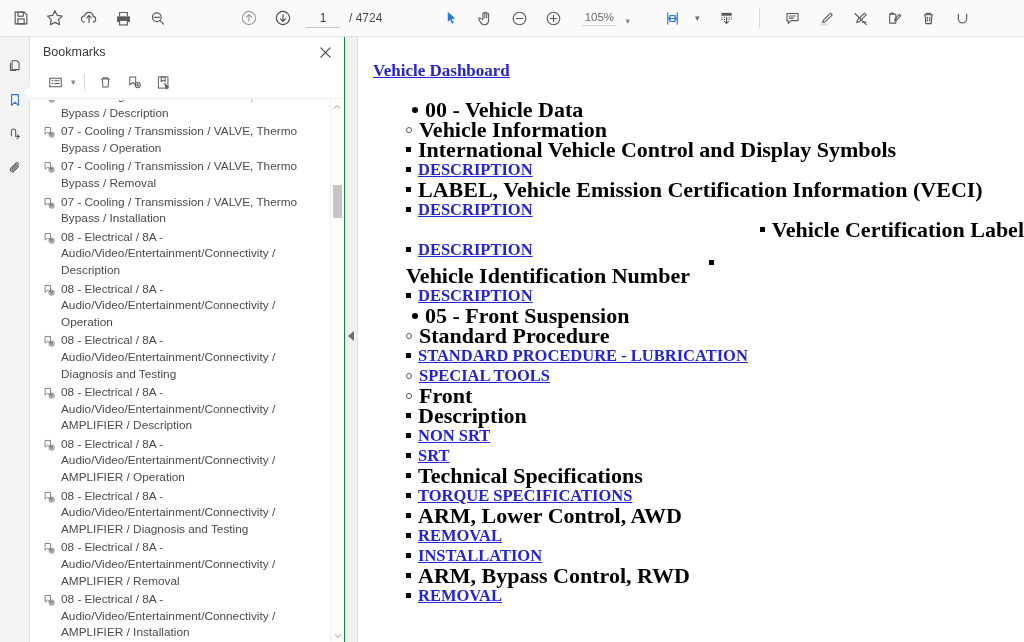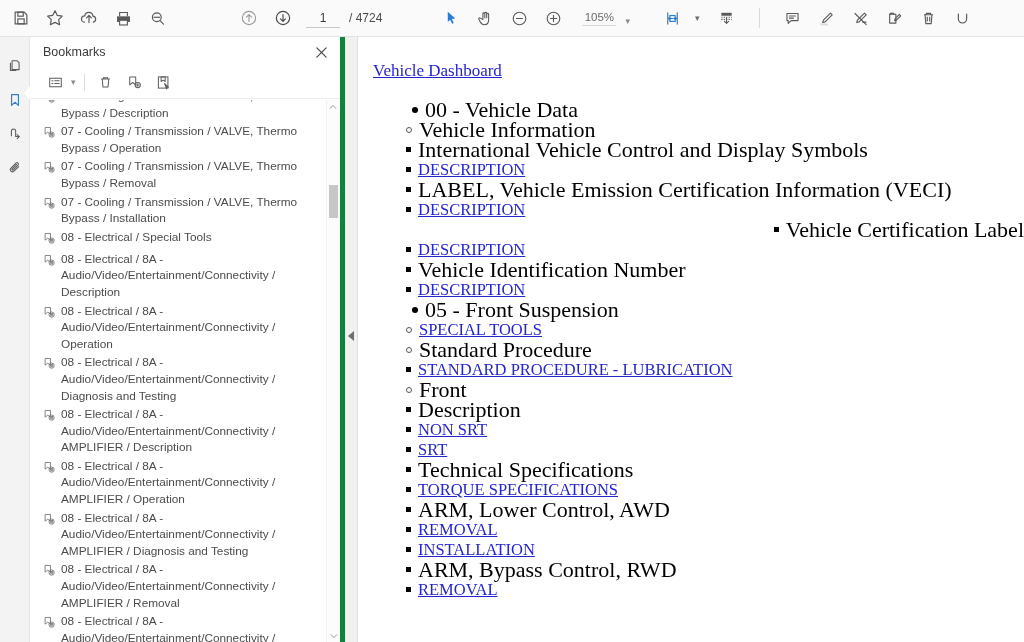--- a/index.html
+++ b/index.html
@@ -59,21 +59,21 @@
   .rail-btn.active { color: #3a7cc4; }
   .rail-btn.active::after {
     content:""; position:absolute; right:-1px; top: 3px; width: 0; height: 0;
     border-top: 7px solid transparent; border-bottom: 7px solid transparent;
     border-right: 6px solid #ffffff;
   }
 
   
   .panel {
     position: absolute; top: 37px; left: 30px; width: 315px; height: 605px;
-    background: #ffffff; border-right: 5px solid #15803d;
+    background: #ffffff; border-right: 1px solid #15803d;
   }
   .panel-head {
     height: 30px; display:flex; align-items:center; justify-content: space-between;
     padding: 0 12px 0 13px;
   }
   .panel-title { font-size: 12.5px; color: #3b3b3b; }
   .panel-close { cursor:pointer; color:#4a4a4a; display:flex; }
   .panel-tools {
     height: 32px; display:flex; align-items:center; padding-left: 11px;
     border-bottom: 1px solid #ececec;
@@ -124,20 +124,21 @@
 
   
   .docarea {
     position: absolute; top: 37px; left: 358px; width: 666px; height: 605px;
     background: #ffffff; overflow: hidden;
   }
   .page {
     padding: 24px 0 0 14px;
     font-family: "Liberation Serif", serif;
     color: #000000;
+    font-weight: bold;
   }
   .doc-title {
     font-size: 17px; color: #2424d0; text-decoration: underline;
     cursor: pointer; display: inline-block; margin-left: 1px;
   }
   ul.lvl { list-style: none; margin: 0; padding: 0; }
   ul.lvl li { margin: 0; padding: 0; }
   .node { display: flex; align-items: baseline; line-height: 20px; }
   .bul { flex: 0 0 auto; margin-right: 7px; line-height: 20px; }
   .bul.disc { width: 6px; height: 6px; border-radius: 50%; background:#000; align-self: center; margin-bottom: 1px;}
@@ -390,28 +391,20 @@
               </svg></span>
             <span class="bm-text">07 - Cooling / Transmission / VALVE, Thermo Bypass / Removal</span>
           </div>
           <div class="bm-row">
             <span class="bm-ico"><svg width="13" height="13" viewBox="0 0 16 16" fill="none" stroke="currentColor" stroke-width="1.1">
                 <path d="M2.6 1.8h6.6v8.2L5.9 7.6 2.6 10z" stroke-linejoin="round"></path>
                 <circle cx="10.6" cy="10.6" r="3.2"></circle>
                 <path d="M9 10.6h3.2M9.4 9.2h2.6M9.4 12h2.6" stroke-linecap="round"></path>
               </svg></span>
             <span class="bm-text">07 - Cooling / Transmission / VALVE, Thermo Bypass / Installation</span>
-          </div>
-          <div class="bm-row">
-            <span class="bm-ico"><svg width="13" height="13" viewBox="0 0 16 16" fill="none" stroke="currentColor" stroke-width="1.1">
-                <path d="M2.6 1.8h6.6v8.2L5.9 7.6 2.6 10z" stroke-linejoin="round"></path>
-                <circle cx="10.6" cy="10.6" r="3.2"></circle>
-                <path d="M9 10.6h3.2M9.4 9.2h2.6M9.4 12h2.6" stroke-linecap="round"></path>
-              </svg></span>
-            <span class="bm-text">08 - Electrical / Special Tools</span>
           </div>
           <div class="bm-row">
             <span class="bm-ico"><svg width="13" height="13" viewBox="0 0 16 16" fill="none" stroke="currentColor" stroke-width="1.1">
                 <path d="M2.6 1.8h6.6v8.2L5.9 7.6 2.6 10z" stroke-linejoin="round"></path>
                 <circle cx="10.6" cy="10.6" r="3.2"></circle>
                 <path d="M9 10.6h3.2M9.4 9.2h2.6M9.4 12h2.6" stroke-linecap="round"></path>
               </svg></span>
             <span class="bm-text">08 - Electrical / 8A - Audio/Video/Entertainment/Connectivity / Description</span>
           </div>
           <div class="bm-row">
@@ -544,21 +537,21 @@
                     <ul class="lvl">
                       <li>
                         <div class="node" style="margin-left: 34px;">
                           <span class="bul sq"></span>
                           <a class="lnk">DESCRIPTION</a>
                         </div>
                       </li>
                     </ul>
                   </li>
                   <li>
-                    <div class="node" style="margin-left: 34px;">
+                    <div class="node" style="margin-left: 34px; flex-direction: column;">
                       <span class="bul sq"></span>
                       <span class="lbl">Vehicle Identification Number</span>
                     </div>
                     <ul class="lvl">
                       <li>
                         <div class="node" style="margin-left: 34px;">
                           <span class="bul sq"></span>
                           <a class="lnk">DESCRIPTION</a>
                         </div>
                       </li>
@@ -570,36 +563,36 @@
           </li>
           <li>
             <div class="node" style="margin-left: 40px;">
               <span class="bul disc"></span>
               <span class="lbl">05 - Front Suspension</span>
             </div>
             <ul class="lvl">
               <li>
                 <div class="node" style="margin-left: 34px;">
                   <span class="bul circ"></span>
-                  <a class="lnk">SPECIAL TOOLS</a>
+                  <span class="lbl">Standard Procedure</span>
                 </div>
+                <ul class="lvl">
+                  <li>
+                    <div class="node" style="margin-left: 34px;">
+                      <span class="bul sq"></span>
+                      <a class="lnk">STANDARD PROCEDURE - LUBRICATION</a>
+                    </div>
+                  </li>
+                </ul>
               </li>
               <li>
                 <div class="node" style="margin-left: 34px;">
                   <span class="bul circ"></span>
-                  <span class="lbl">Standard Procedure</span>
+                  <a class="lnk">SPECIAL TOOLS</a>
                 </div>
-                <ul class="lvl">
-                  <li>
-                    <div class="node" style="margin-left: 34px;">
-                      <span class="bul sq"></span>
-                      <a class="lnk">STANDARD PROCEDURE - LUBRICATION</a>
-                    </div>
-                  </li>
-                </ul>
               </li>
               <li>
                 <div class="node" style="margin-left: 34px;">
                   <span class="bul circ"></span>
                   <span class="lbl">Front</span>
                 </div>
                 <ul class="lvl">
                   <li>
                     <div class="node" style="margin-left: 34px;">
                       <span class="bul sq"></span>

